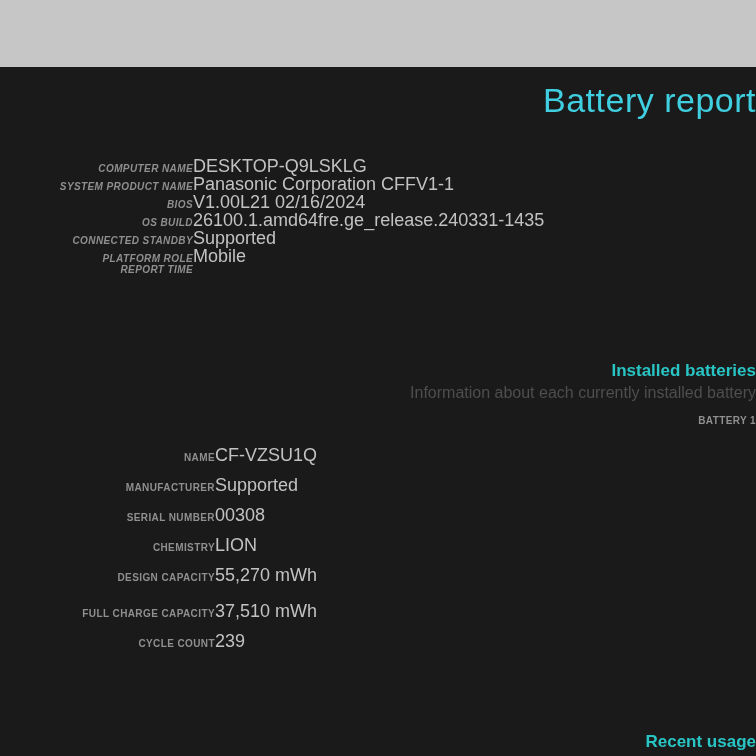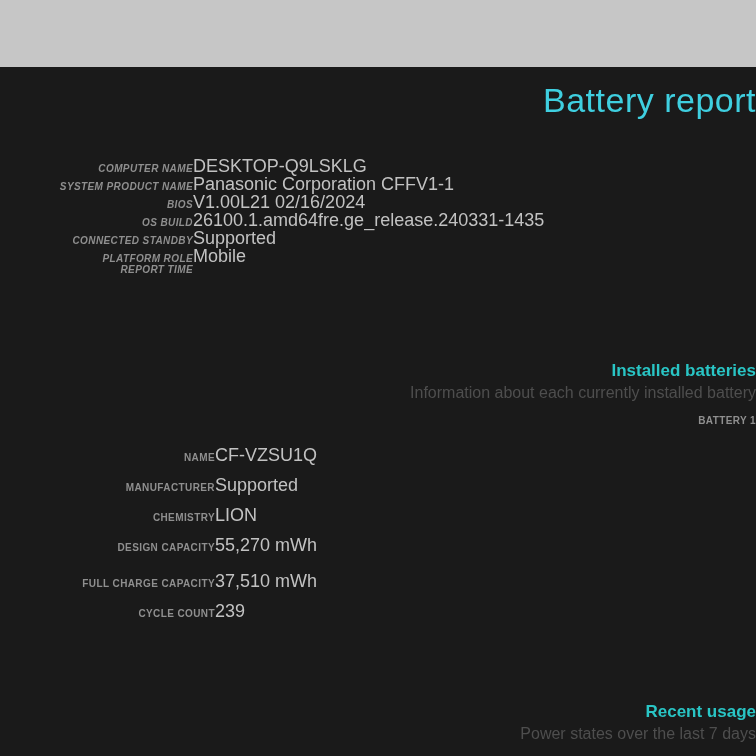--- a/index.html
+++ b/index.html
@@ -135,20 +135,24 @@
       <div class="bat-col-header">BATTERY 1</div>
       <div class="kv-row">
         <span class="kv-label">NAME</span>
         <span class="kv-value">CF-VZSU1Q</span>
       </div>
       <div class="kv-row">
         <span class="kv-label">MANUFACTURER</span>
         <span class="kv-value">Supported</span>
       </div>
       <div class="kv-row">
+        <span class="kv-label">SERIAL NUMBER</span>
+        <span class="kv-value">00308</span>
+      </div>
+      <div class="kv-row">
         <span class="kv-label">CHEMISTRY</span>
         <span class="kv-value">LION</span>
       </div>
       <div class="kv-row">
         <span class="kv-label">DESIGN CAPACITY</span>
         <span class="kv-value">55,270 mWh</span>
       </div>
       <div class="kv-row gap-before">
         <span class="kv-label">FULL CHARGE CAPACITY</span>
         <span class="kv-value">37,510 mWh</span>

